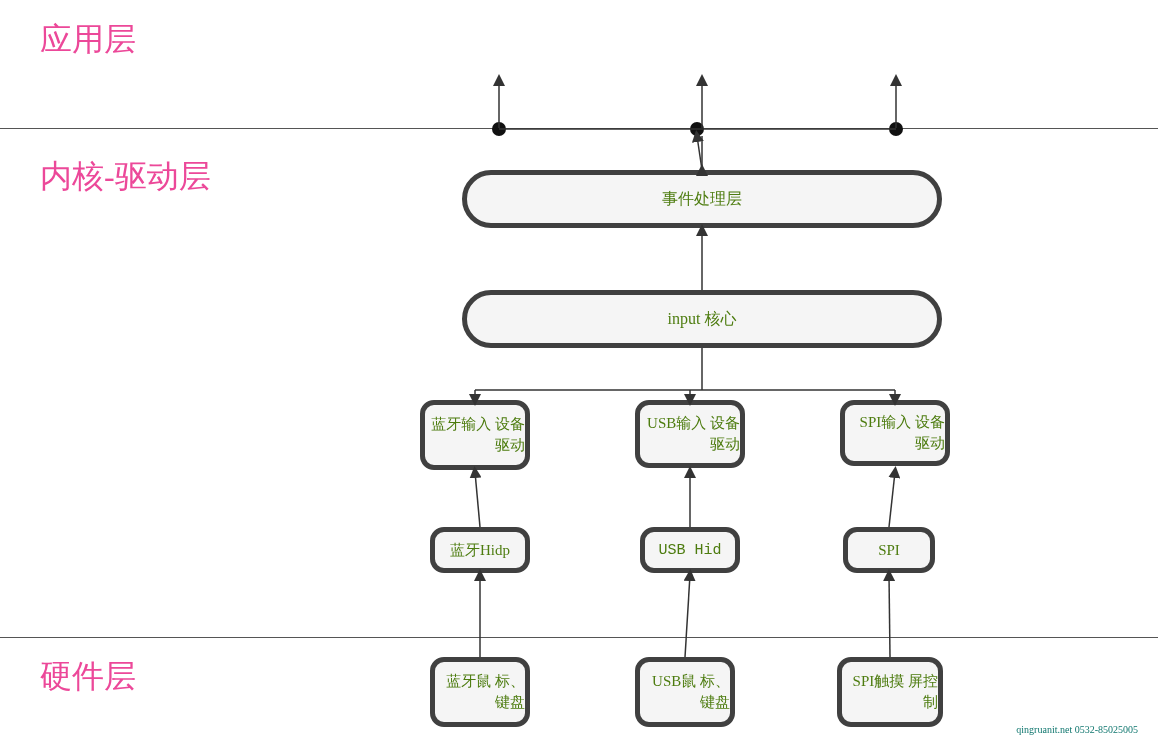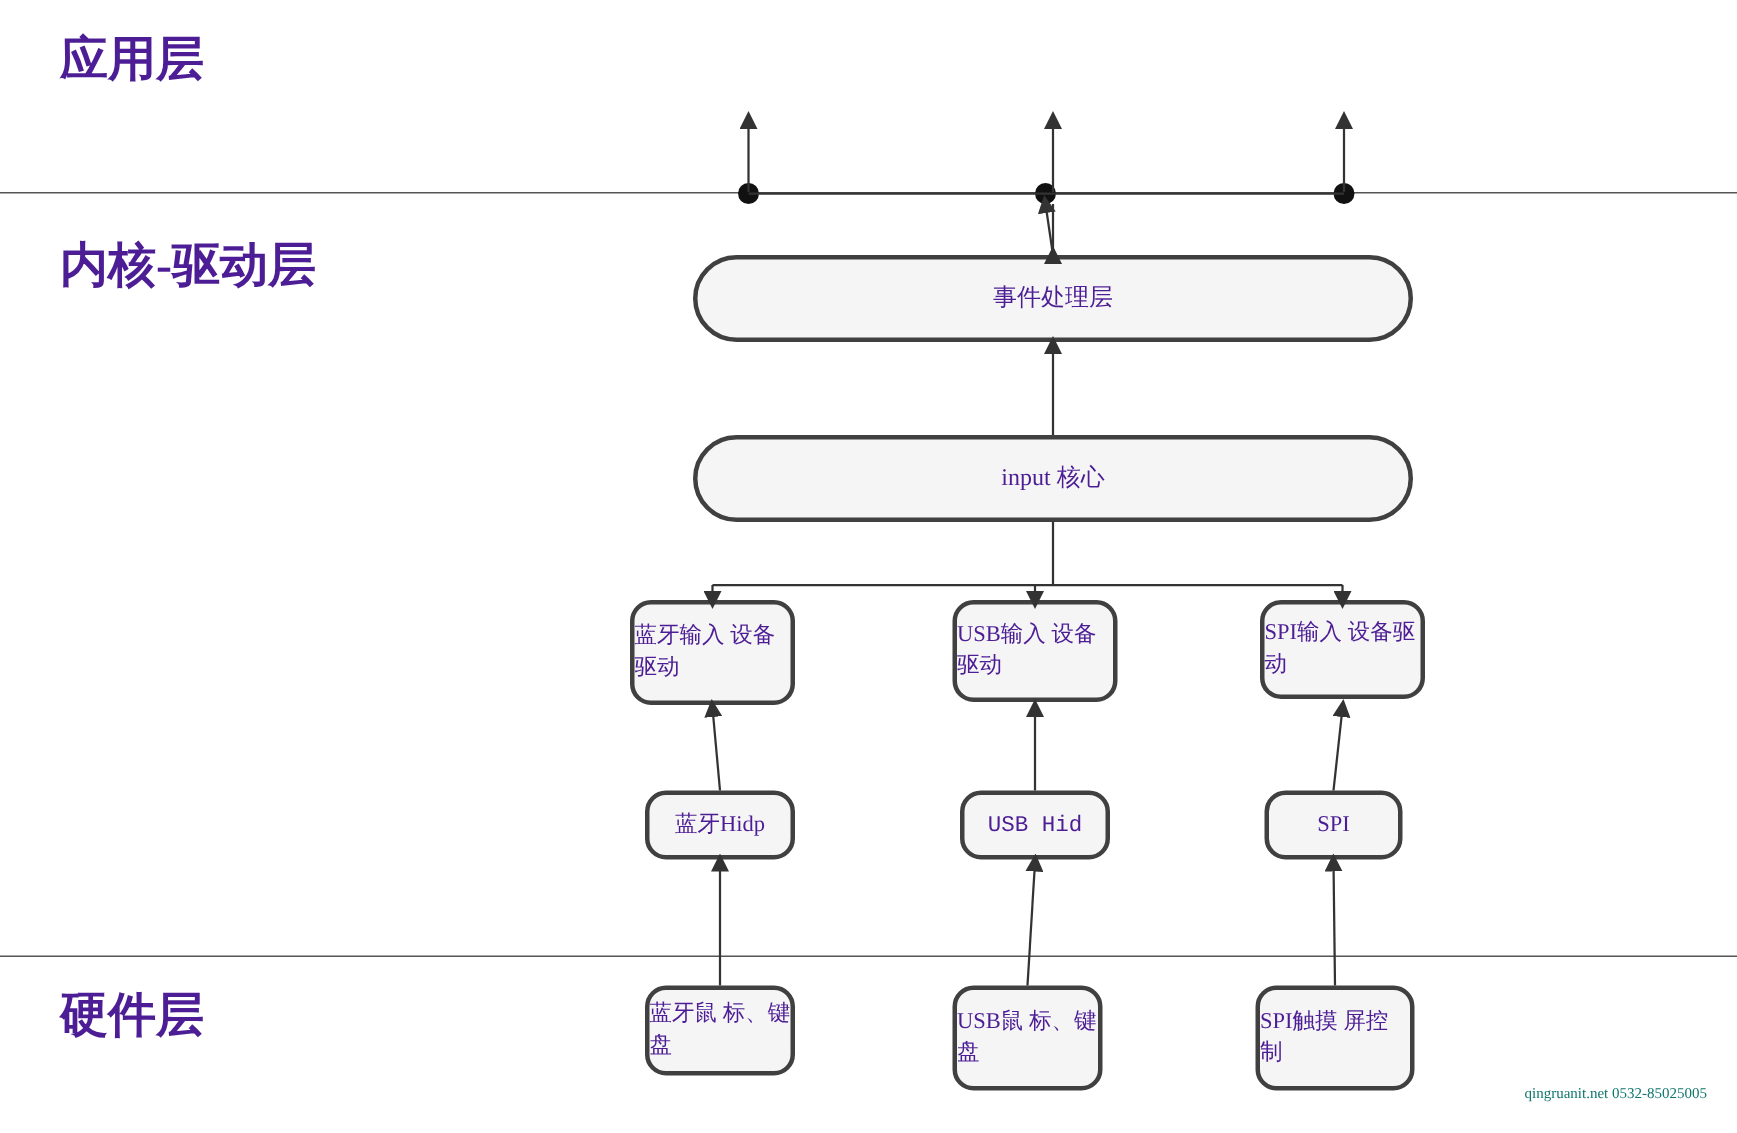--- a/index.html
+++ b/index.html
@@ -15,45 +15,45 @@
     #diagram {
       position: relative;
       width: 1158px;
       height: 755px;
     }
 
     
     .layer-label {
       position: absolute;
       font-size: 32px;
-      color: #4c1d95;
-      font-weight: bold;
+      color: #ec4899;
+      font-weight: normal;
     }
 
     
     .divider {
       position: absolute;
       left: 0;
       right: 0;
       height: 1px;
       background: #555;
     }
 
     
     .box {
       position: absolute;
-      border: 3px solid #404040;
+      border: 5px solid #404040;
       border-radius: 14px;
       background: #f5f5f5;
       display: flex;
       align-items: center;
       justify-content: center;
-      text-align: left;
+      text-align: right;
       font-size: 16px;
-      color: #4c1d95;
+      color: #4d7c0f;
       line-height: 1.4;
     }
 
     .box-wide {
       border-radius: 30px;
     }
 
     
     #arrows {
       position: absolute;
@@ -112,21 +112,21 @@
 
   <div class="box" style="top:400px; left:840px; width:110px; height:66px; font-size:15px;">SPI输入
 设备驱动</div>
 
   <div class="box" style="top:527px; left:430px; width:100px; height:46px; font-size:15px;">蓝牙Hidp</div>
 
   <div class="box" style="top:527px; left:640px; width:100px; height:46px; font-size:15px;font-family:Liberation Mono, monospace;">USB Hid</div>
 
   <div class="box" style="top:527px; left:843px; width:92px; height:46px; font-size:15px;">SPI</div>
 
-  <div class="box" style="top:657px; left:430px; width:100px; height:60px; font-size:15px;">蓝牙鼠
+  <div class="box" style="top:657px; left:430px; width:100px; height:70px; font-size:15px;">蓝牙鼠
 标、键盘</div>
 
   <div class="box" style="top:657px; left:635px; width:100px; height:70px; font-size:15px;">USB鼠
 标、键盘</div>
 
   <div class="box" style="top:657px; left:837px; width:106px; height:70px; font-size:15px;">SPI触摸
 屏控制</div>
 
   <svg id="arrows">
     <defs>

